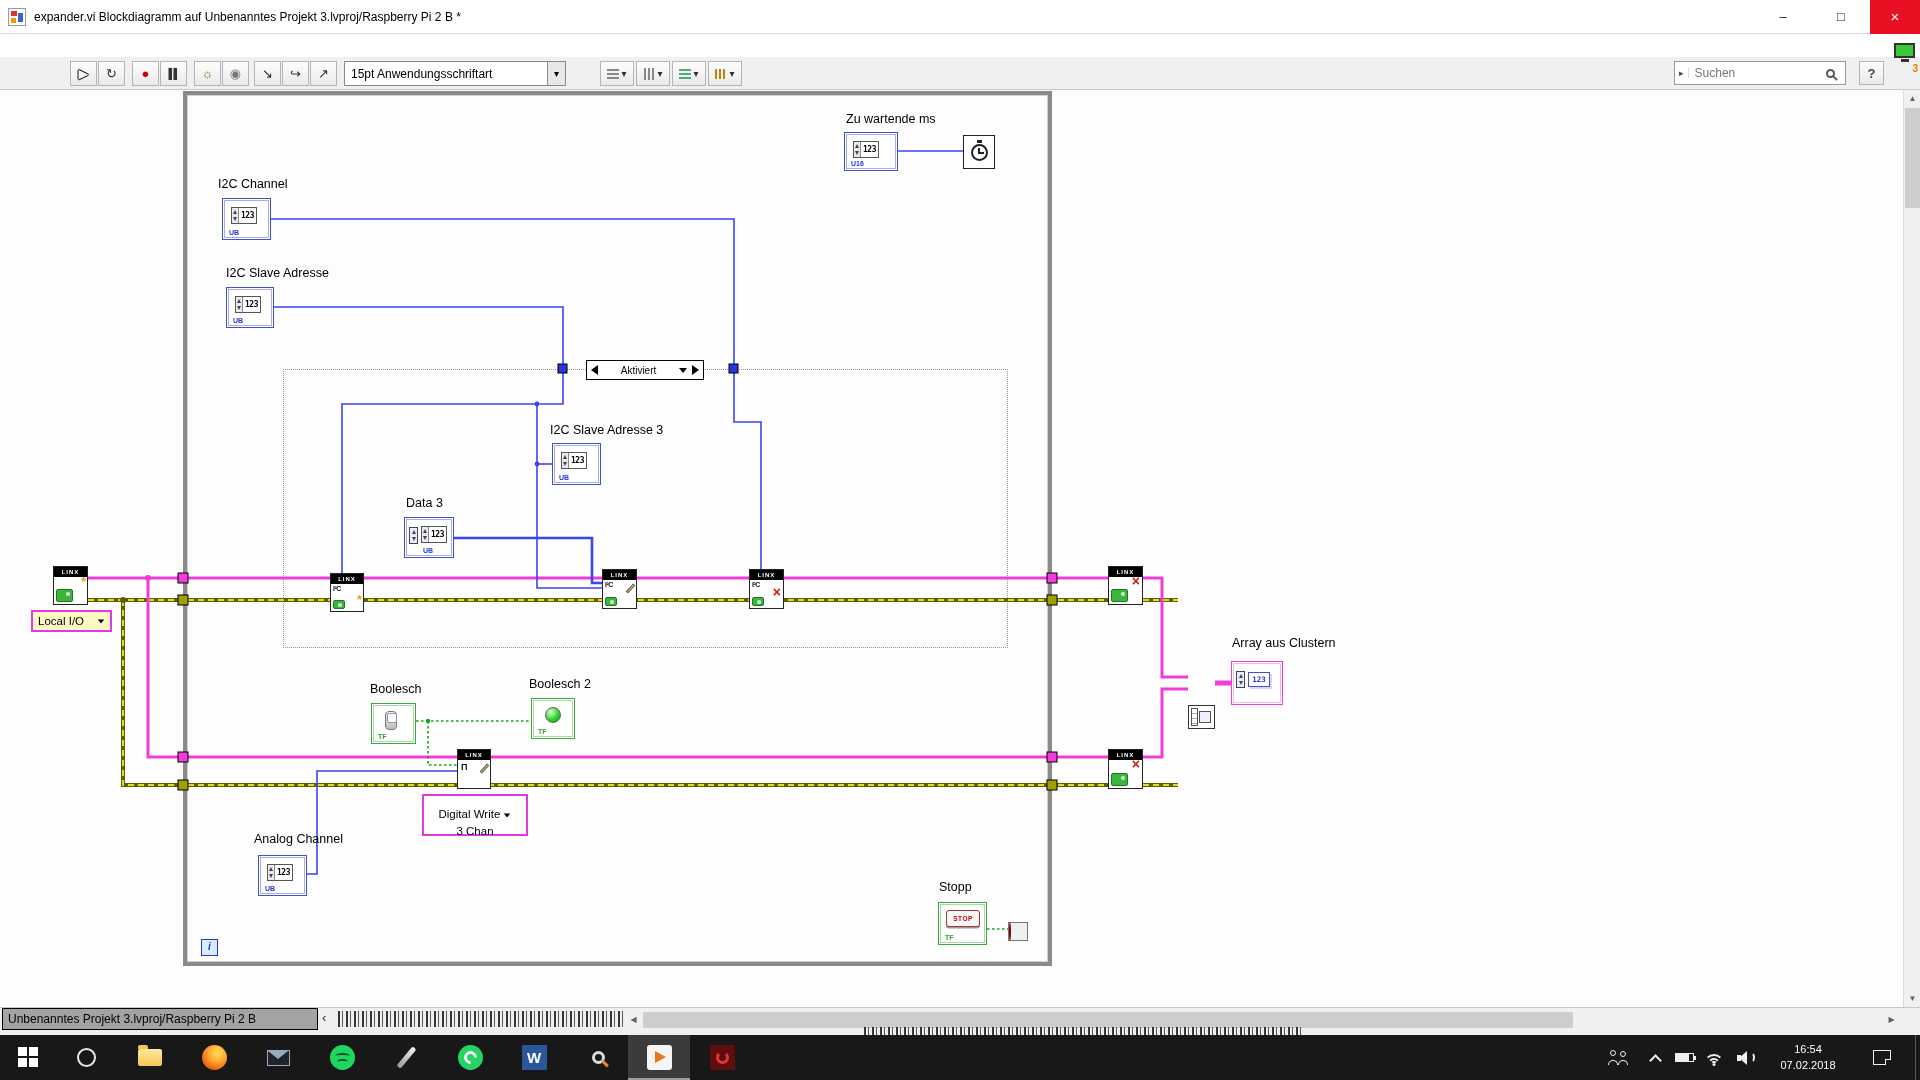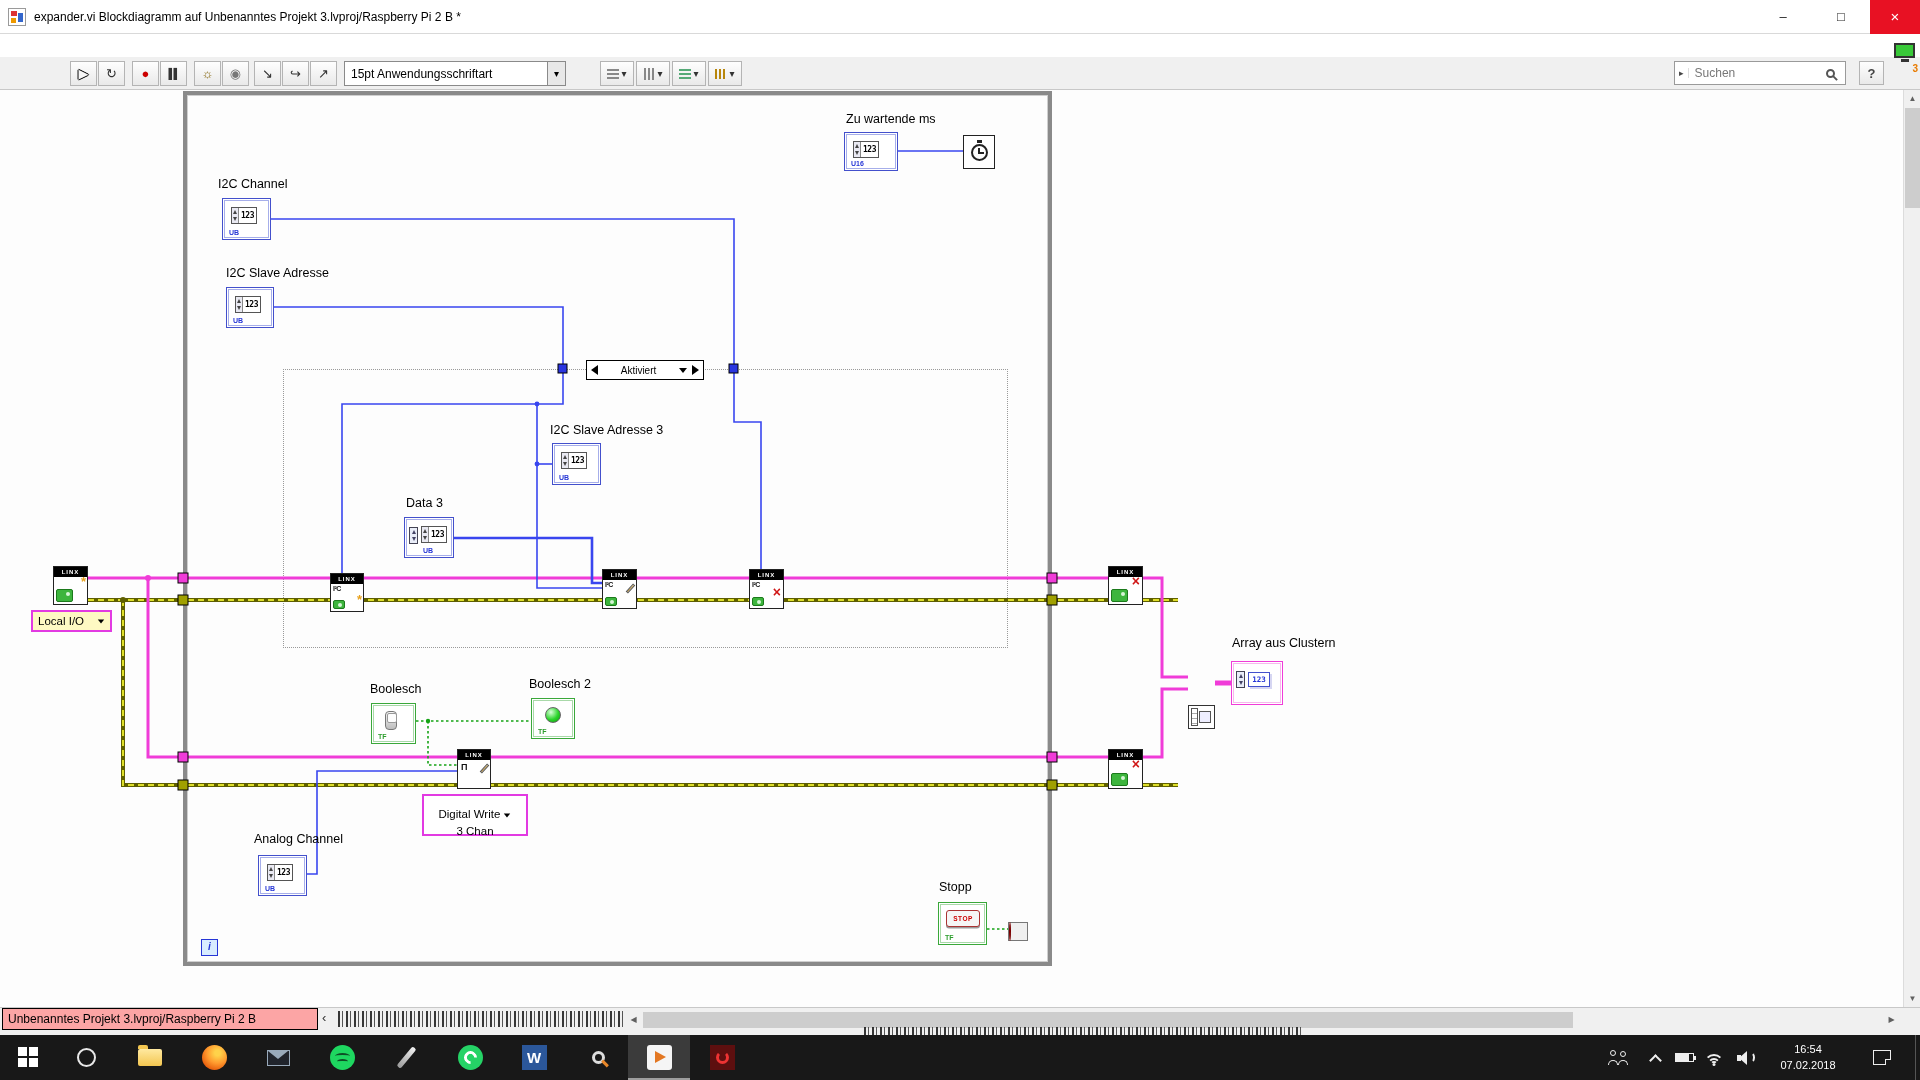--- a/index.html
+++ b/index.html
@@ -104,21 +104,21 @@
   .iter{background:#d8ecff;border:1px solid #2636d6;color:#2636d6;font-style:italic;font-weight:bold;font-size:10px;text-align:center;line-height:14px}
   .barr{background:#fff;border:1px solid #333;position:relative}
   .barr .col{position:absolute;left:2px;top:2px;bottom:2px;width:7px;border:1px solid #555;background:repeating-linear-gradient(180deg,#fff 0 4px,#aaa 4px 5px)}
   .barr .el{position:absolute;right:3px;top:5px;width:12px;height:12px;border:1px solid #555;background:#eef;font-size:6px;text-align:center;line-height:12px;color:#336}
 
   
   .vscroll{position:absolute;left:1903px;top:90px;width:17px;height:917px;background:#f0f0f0;border-left:1px solid #dcdcdc;z-index:4}
   .varrow{position:absolute;left:0;width:17px;height:17px;background:#f0f0f0;color:#606060;font-size:8px;text-align:center;line-height:17px}
   .vthumb{position:absolute;left:1px;top:18px;width:15px;height:100px;background:#cdcdcd}
   .statusrow{position:absolute;left:0;top:1007px;width:1920px;height:28px;background:#f0f0f0;border-top:1px solid #c8c8c8;z-index:4}
-  .ptab{position:absolute;left:2px;top:0;width:316px;height:22px;background:#fca5a5;border:1px solid #000;font-size:12px;line-height:20px;padding-left:5px;white-space:nowrap;overflow:hidden}
+  .ptab{position:absolute;left:2px;top:0;width:316px;height:22px;background:#a3a3a3;border:1px solid #000;font-size:12px;line-height:20px;padding-left:5px;white-space:nowrap;overflow:hidden}
   .collapse{position:absolute;left:322px;top:2px;font-size:13px;color:#333}
   .artifact{position:absolute;background:repeating-linear-gradient(90deg,#151515 0 2px,transparent 2px 4px,#3a3a3a 4px 5px,transparent 5px 8px);opacity:.85}
   .hscroll{position:absolute;left:625px;top:3px;width:1275px;height:18px;background:#f0f0f0}
   .harrow{position:absolute;top:0;width:17px;height:18px;color:#606060;font-size:8px;text-align:center;line-height:18px;background:#f0f0f0}
   .hthumb{position:absolute;left:18px;top:1px;width:930px;height:16px;background:#cdcdcd}
 
   
   .taskbar{position:absolute;left:0;top:1035px;width:1920px;height:45px;background:#181818;z-index:5}
   .tcell{position:absolute;top:0;width:56px;height:45px;display:flex;align-items:center;justify-content:center}
   .tcell.active{background:#3b3b3b;box-shadow:inset 0 -2px 0 #9e9e9e}

